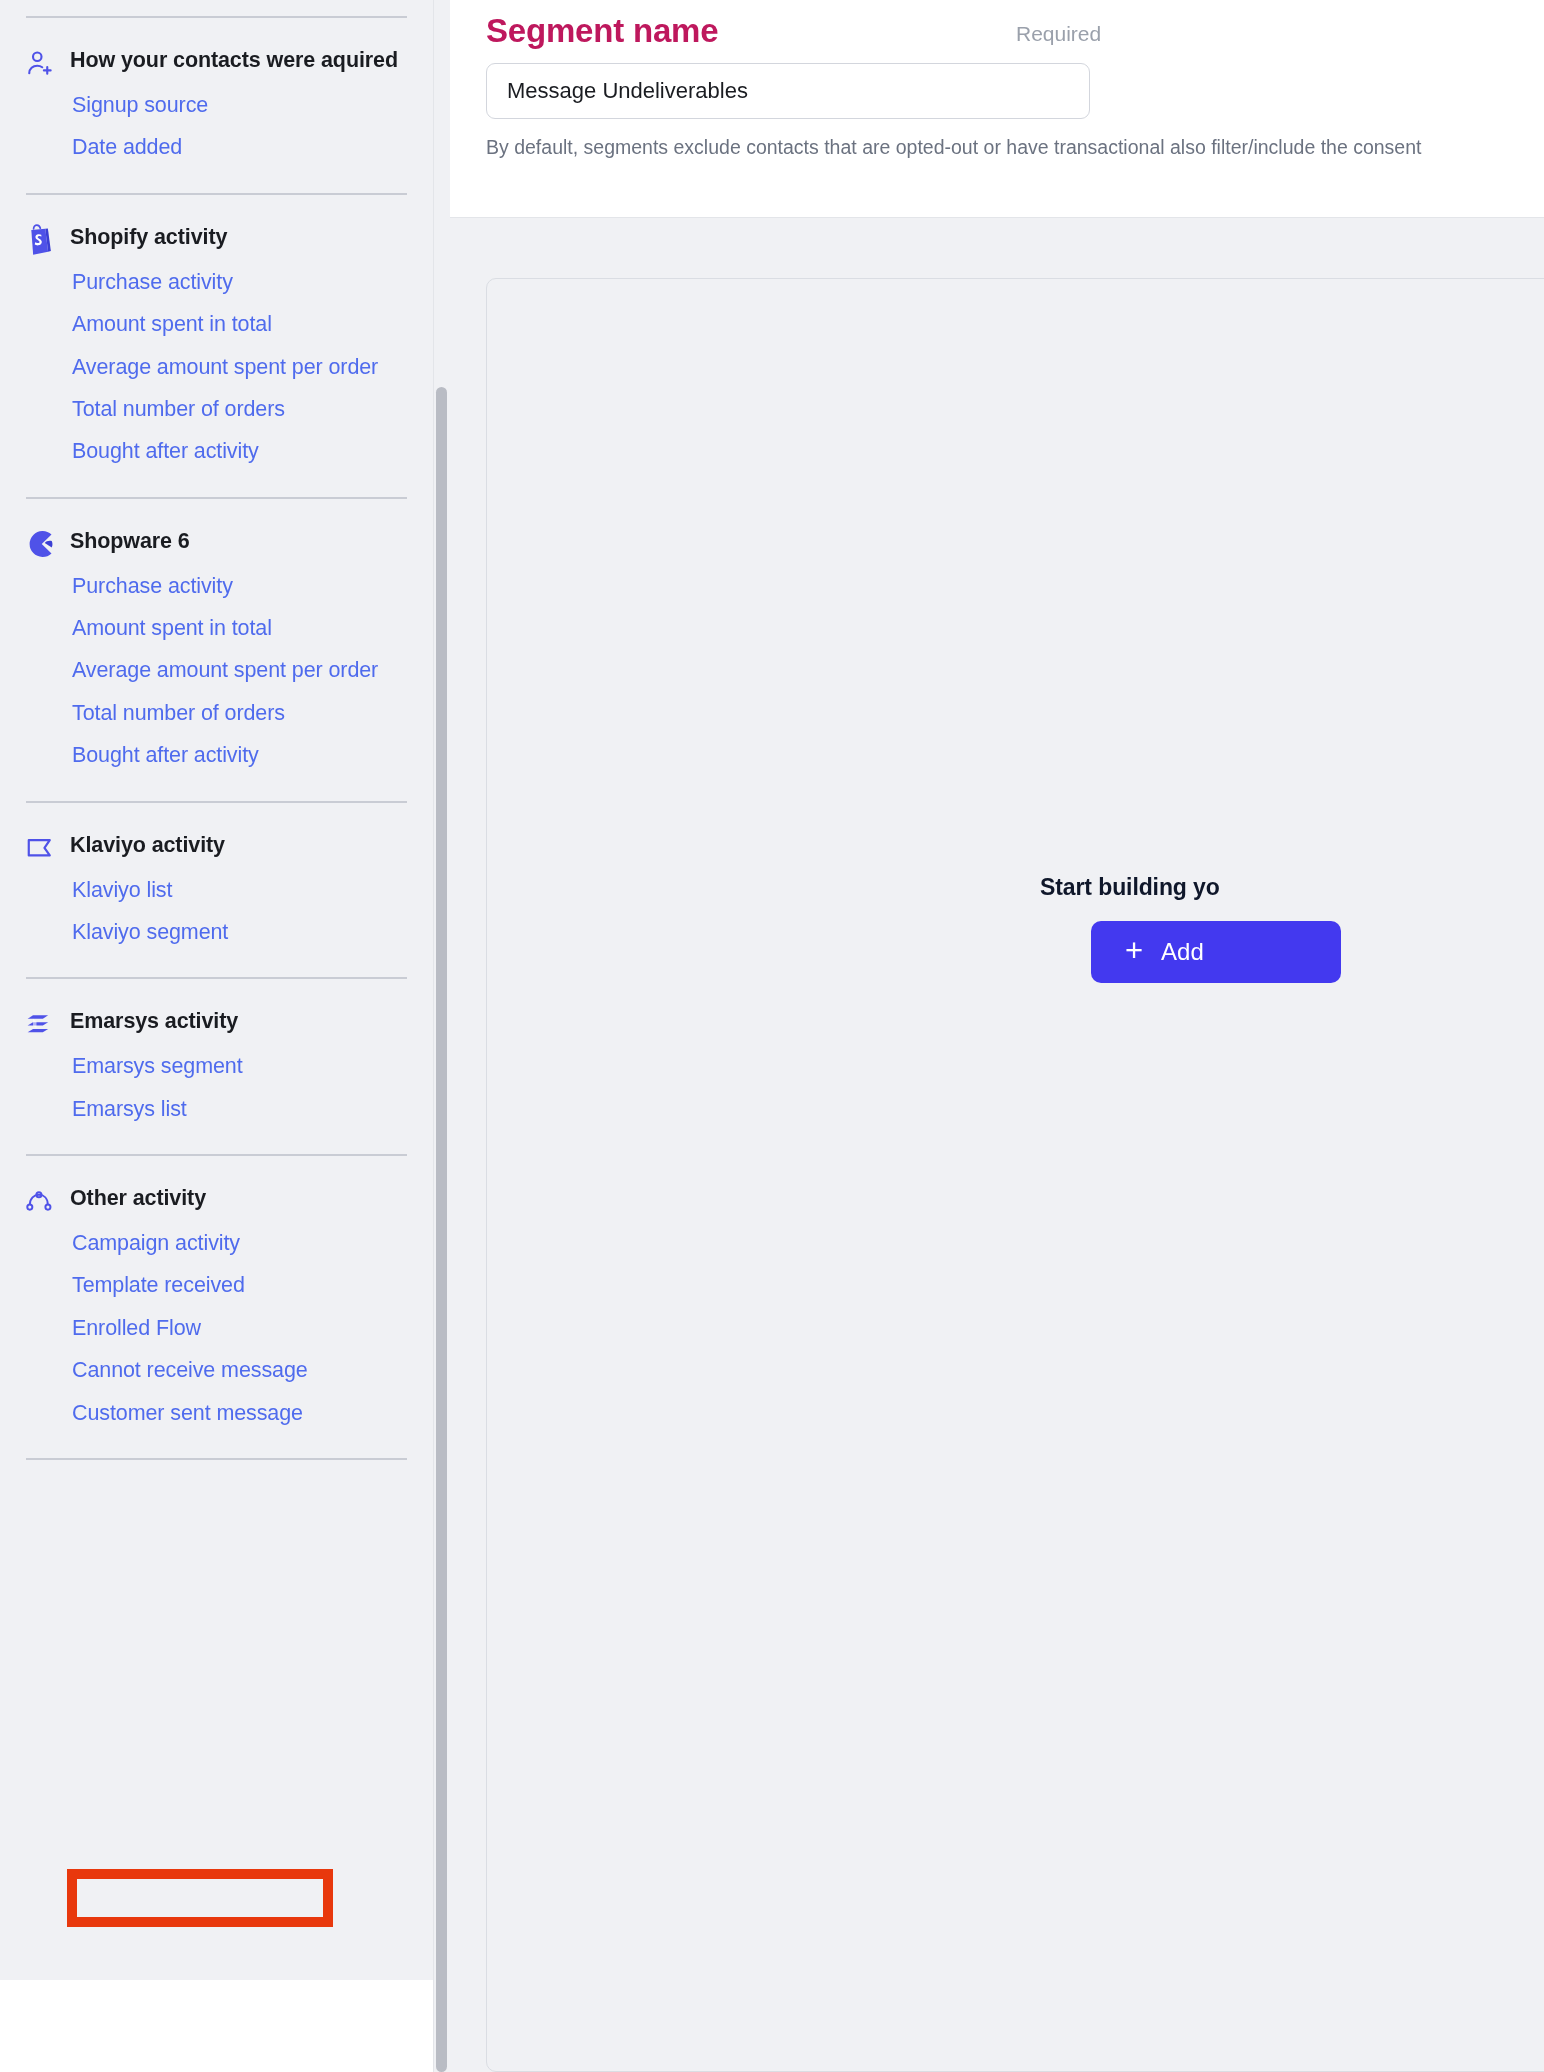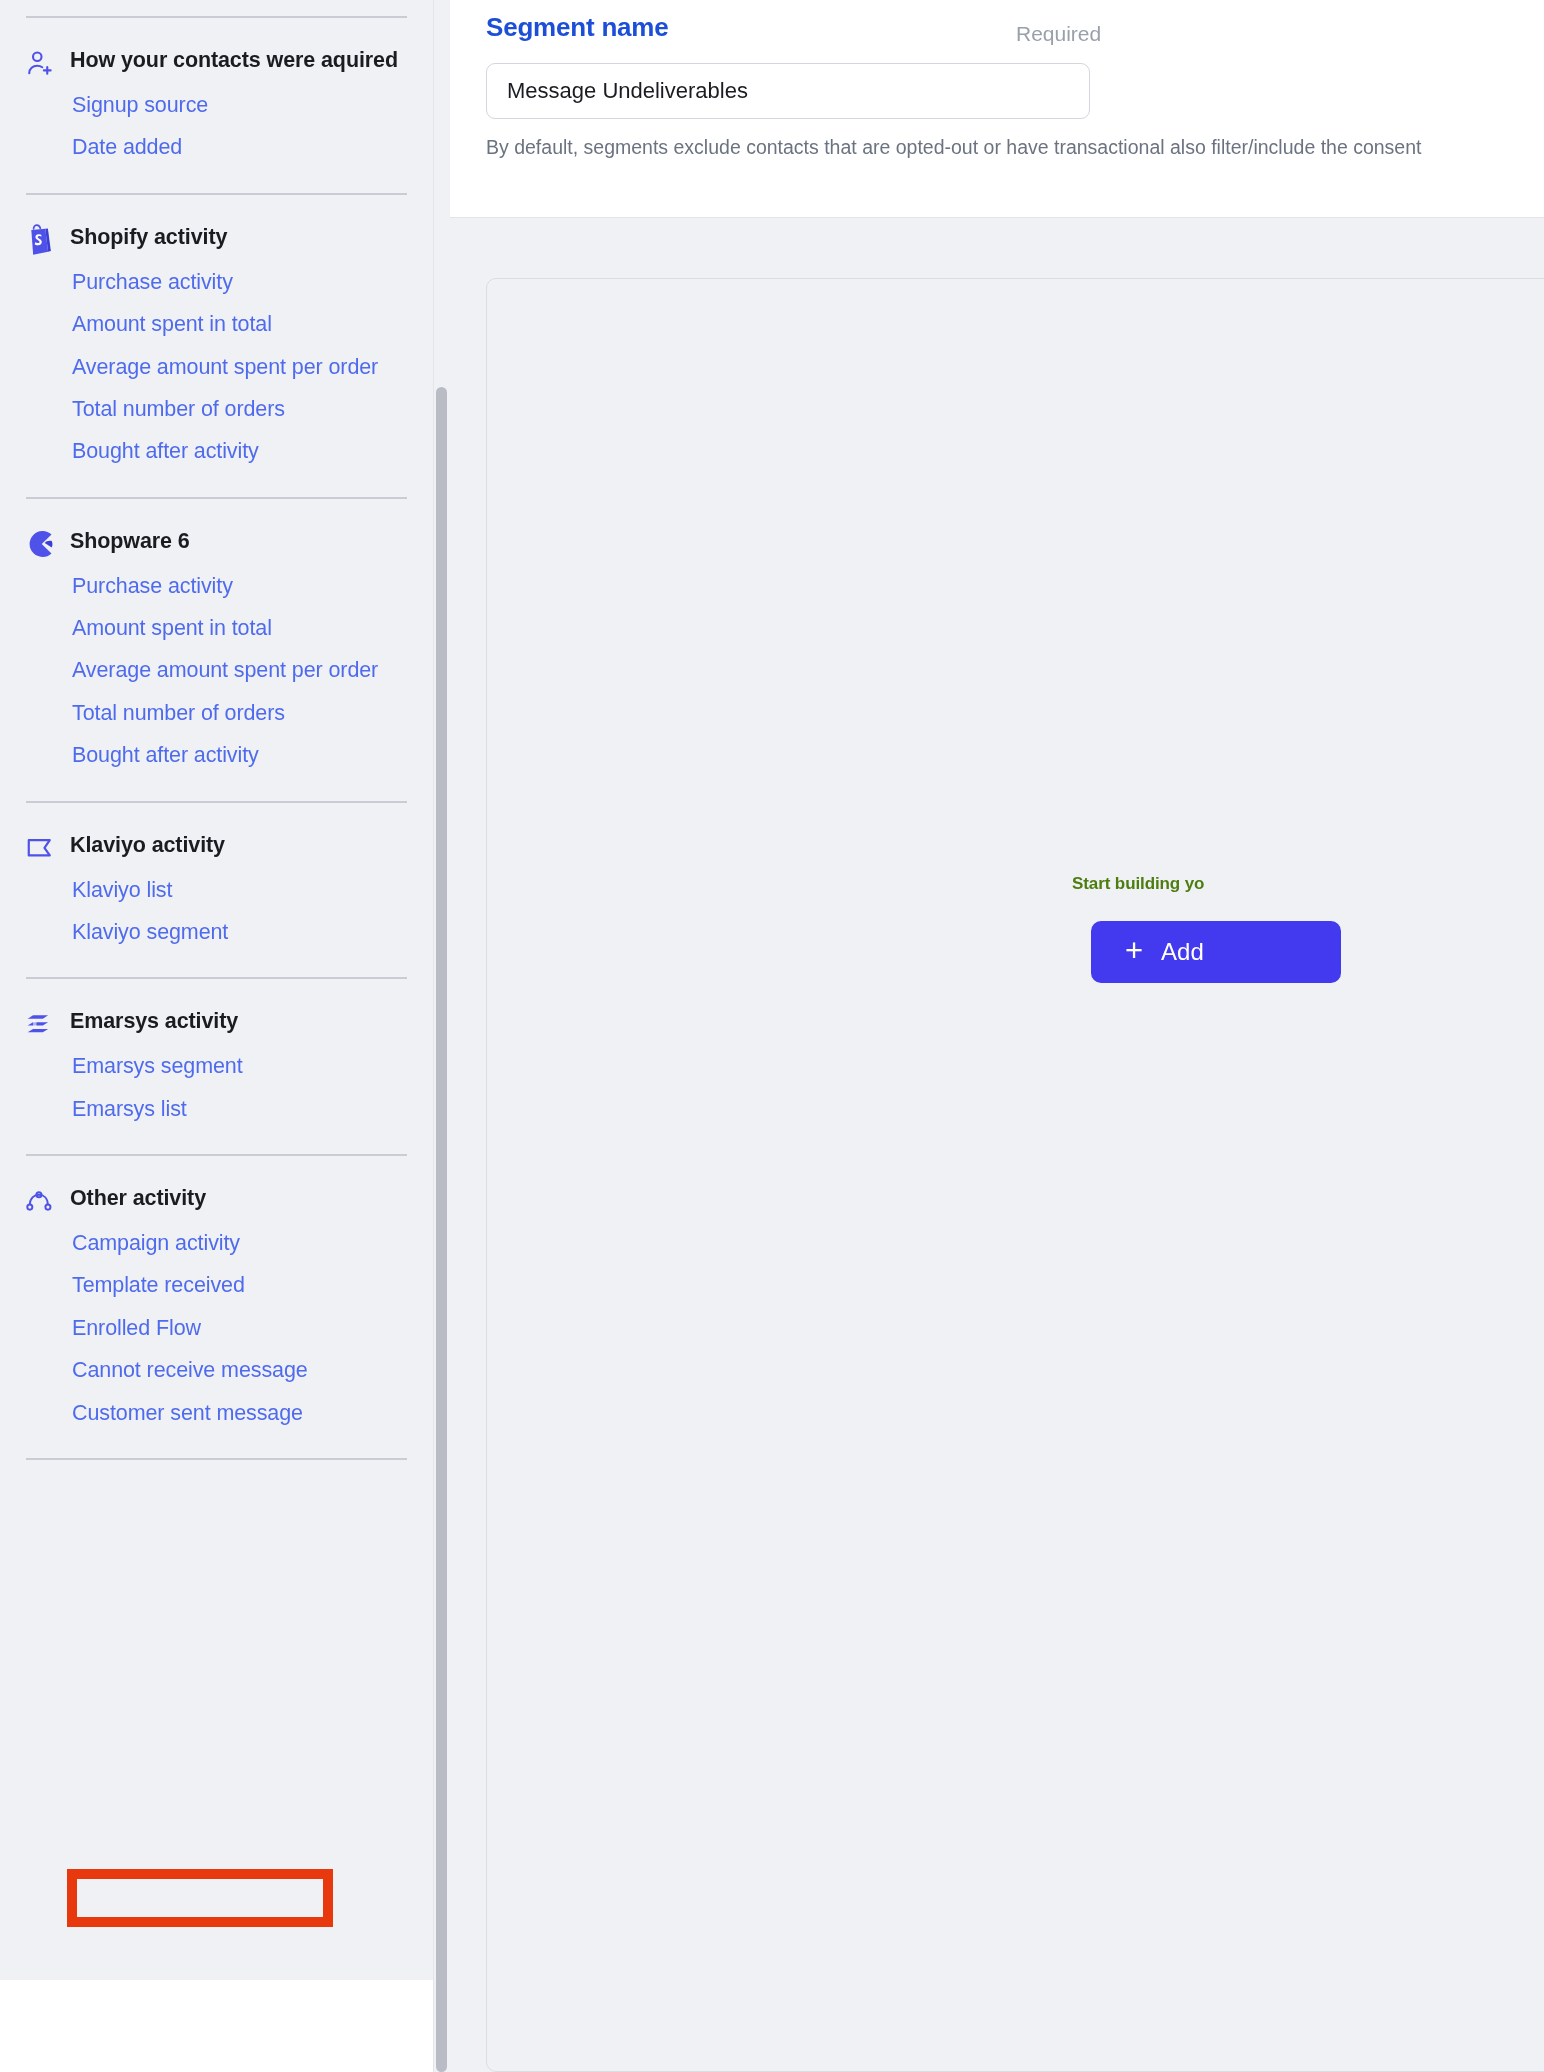--- a/index.html
+++ b/index.html
@@ -103,23 +103,23 @@
     left: 0; top: 0;
     width: 1094px;
     height: 218px;
     background: #ffffff;
     border-bottom: 1px solid #e3e5e9;
     box-sizing: border-box;
   }
   #seg-label {
     position: absolute;
     left: 36px; top: 12px;
-    font-size: 26px;
+    font-size: 33px;
     font-weight: bold;
-    color: #1d4ed8;
+    color: #be185d;
     letter-spacing: -0.2px;
   }
   #req-label {
     position: absolute;
     left: 566px; top: 22px;
     font-size: 21px;
     color: #9aa0ab;
   }
   #seg-input {
     position: absolute;
@@ -148,24 +148,24 @@
     left: 36px; top: 278px;
     width: 1080px;
     height: 1794px;
     background: #f0f1f4;
     border: 1px solid #dadde3;
     border-radius: 10px;
     box-sizing: border-box;
   }
   #empty-title {
     position: absolute;
-    left: 585px; top: 595px;
-    font-size: 17px;
+    left: 553px; top: 595px;
+    font-size: 23px;
     font-weight: bold;
-    color: #4d7c0f;
+    color: #0f172a;
     white-space: nowrap;
     letter-spacing: -0.1px;
   }
   #add-btn {
     position: absolute;
     left: 604px; top: 642px;
     height: 62px;
     min-width: 250px;
     background: #4339ef;
     border: none;

